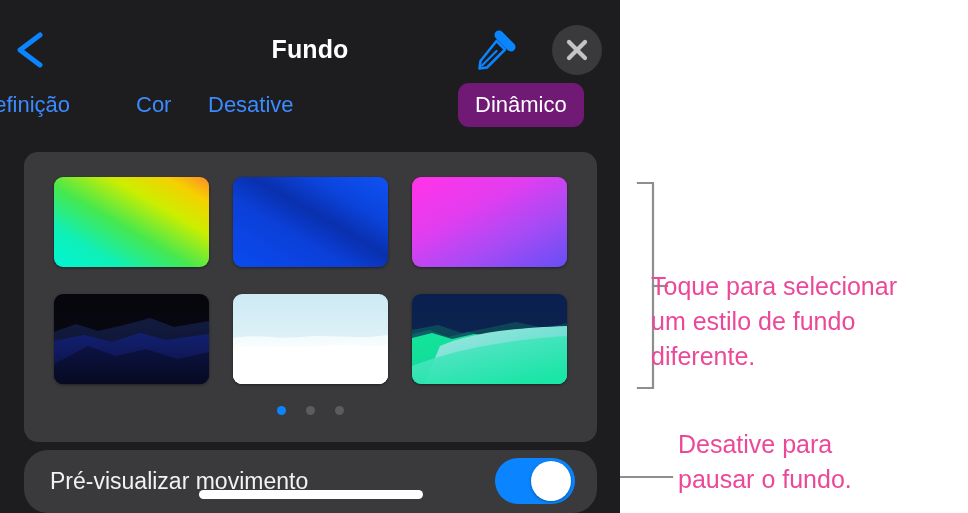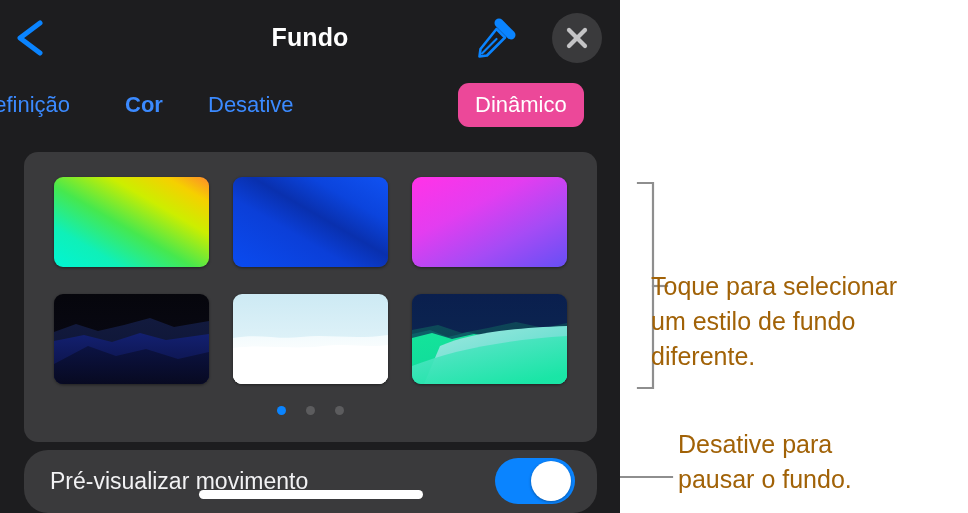--- a/index.html
+++ b/index.html
@@ -31,21 +31,21 @@
     width: 620px;
     height: 513px;
     background: #1d1d1f;
     overflow: hidden;
   }
 
   
   .nav-bar {
     position: absolute;
     left: 0;
-    top: 0;
+    top: 12px;
     width: 492px;
     height: 76px;
   }
   .back-chevron {
     position: absolute;
     left: 8px;
     top: 14px;
     width: 46px;
     height: 48px;
     cursor: pointer;
@@ -100,29 +100,29 @@
     top: 0;
     height: 52px;
     line-height: 52px;
     color: #3b8aff;
     font-size: 22px;
     white-space: nowrap;
     cursor: pointer;
   }
   .tab.is-selected {
     color: #ffffff;
-    background: #ec4899;
+    background: #701a75;
     border-radius: 11px;
     padding: 0 17px;
     height: 44px;
     line-height: 44px;
     top: 4px;
   }
   #tab-0 { left: -18px; }
-  #tab-1 { left: 125px; font-weight: bold; }
+  #tab-1 { left: 136px; }
   #tab-2 { left: 208px; }
   #tab-3 { left: 350px; }
   #tab-4 { left: 458px; }
 
   
   .thumbs-card {
     position: absolute;
     left: 24px;
     top: 152px;
     width: 573px;
@@ -220,21 +220,21 @@
     top: 490px;
     width: 224px;
     height: 9px;
     border-radius: 5px;
     background: #ffffff;
   }
 
   
   .callout-text {
     position: absolute;
-    color: #a16207;
+    color: #ec4899;
     font-size: 25px;
     line-height: 35px;
     white-space: pre-line;
   }
   #callout-thumbs-text { left: 651px; top: 269px; width: 305px; }
   #callout-toggle-text { left: 678px; top: 427px; width: 280px; }
 
   .callout-svg {
     position: absolute;
     left: 620px;

